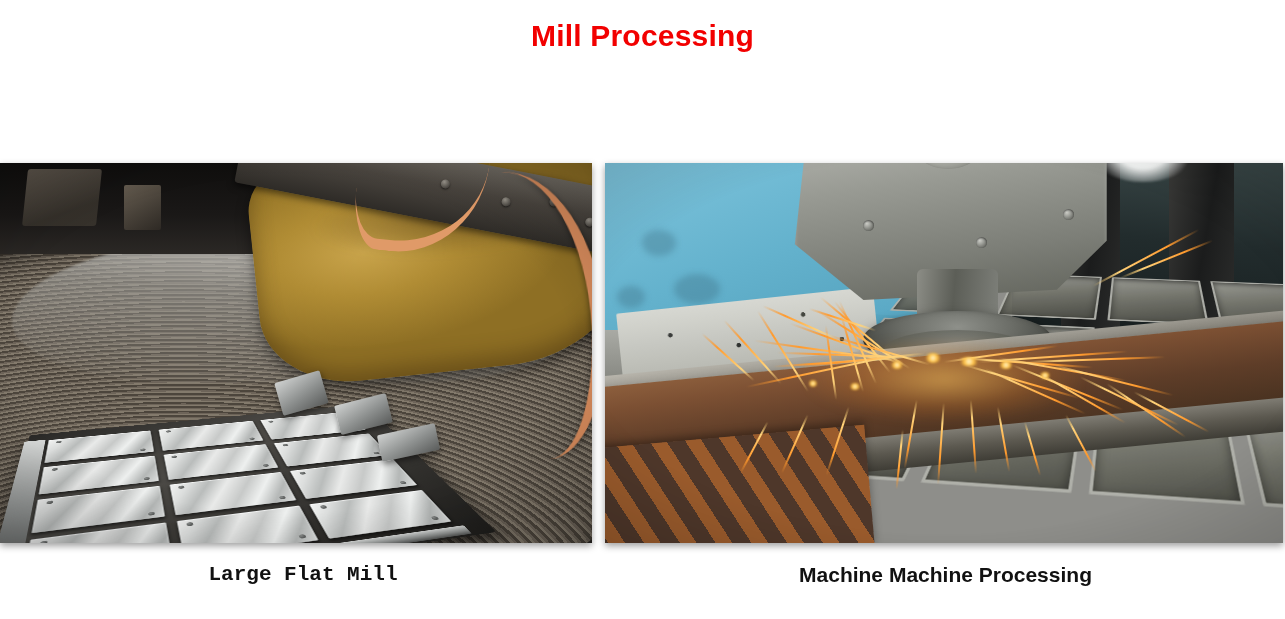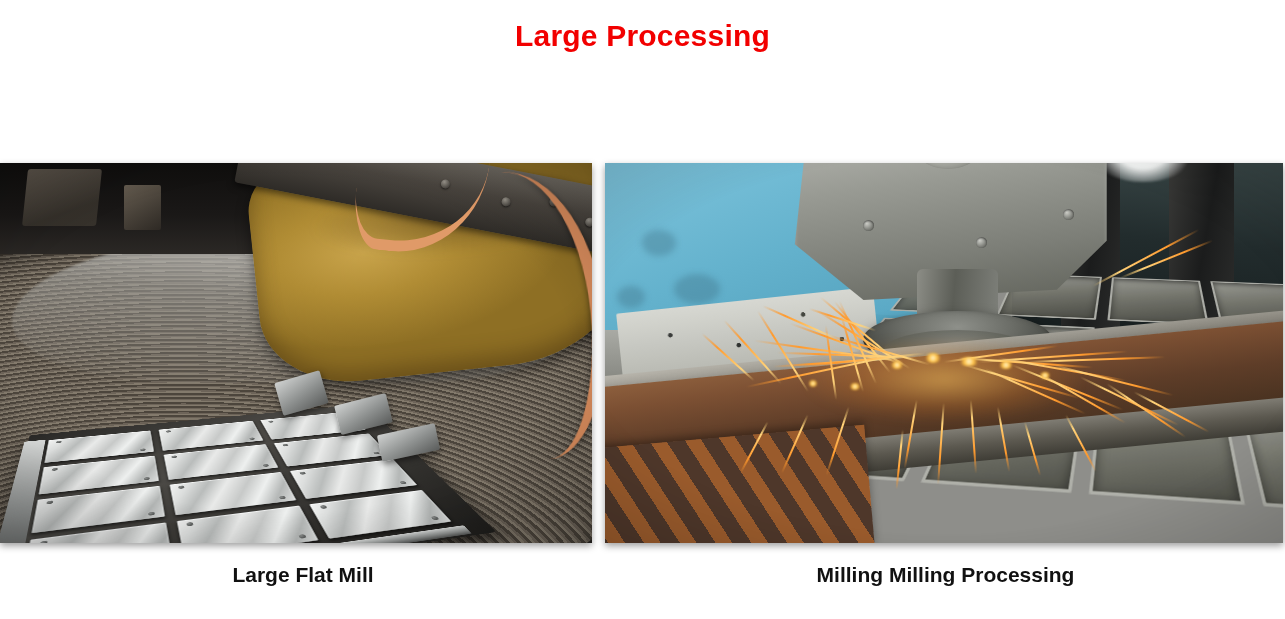--- a/index.html
+++ b/index.html
@@ -71,21 +71,21 @@
   }
   .caption {
     position: absolute;
     top: 0;
     font-size: 21px;
     font-weight: bold;
     color: #111111;
     text-align: center;
     line-height: 30px;
   }
-  .cap-left  { left: 0px;   width: 606px; }
+  .cap-left  { left: 0px;   width: 606px; font-family: Liberation Mono, monospace; }
   .cap-right { left: 606px; width: 679px; }
 
   
   .lp-bg {
     position: absolute; inset: 0;
     background:
       radial-gradient(ellipse 70% 55% at 18% 88%, #8b8276 0%, #4b463f 55%, #2a2724 100%),
       linear-gradient(180deg, #1b1916 0%, #262320 22%, #3d3a35 48%, #55504a 100%);
   }
   
@@ -411,21 +411,21 @@
   .rp-vig {
     position: absolute; inset: 0;
     background: radial-gradient(ellipse 95% 90% at 50% 48%, rgba(0,0,0,0) 55%, rgba(0,0,0,.3) 100%);
   }
 </style>
 </head>
 <body>
 
 <div class="page">
 
-  <h1 class="section-title">Large Processing</h1>
+  <h1 class="section-title">Mill Processing</h1>
 
 
   <div class="gallery">
 
     <div class="figure figure-left">
       <div class="photo">
         <div class="lp-bg"></div>
         <div class="lp-table"></div>
         <div class="lp-table-sheen"></div>
         <div class="lp-topdark"></div>
@@ -585,16 +585,16 @@
         </div>
 
         <div class="rp-vig"></div>
       </div>
     </div>
 
   </div>
 
   <div class="cap-row">
     <div class="caption cap-left">Large Flat Mill</div>
-    <div class="caption cap-right">Milling Milling Processing</div>
+    <div class="caption cap-right">Machine Machine Processing</div>
   </div>
 
 </div>
 
 </body></html>

